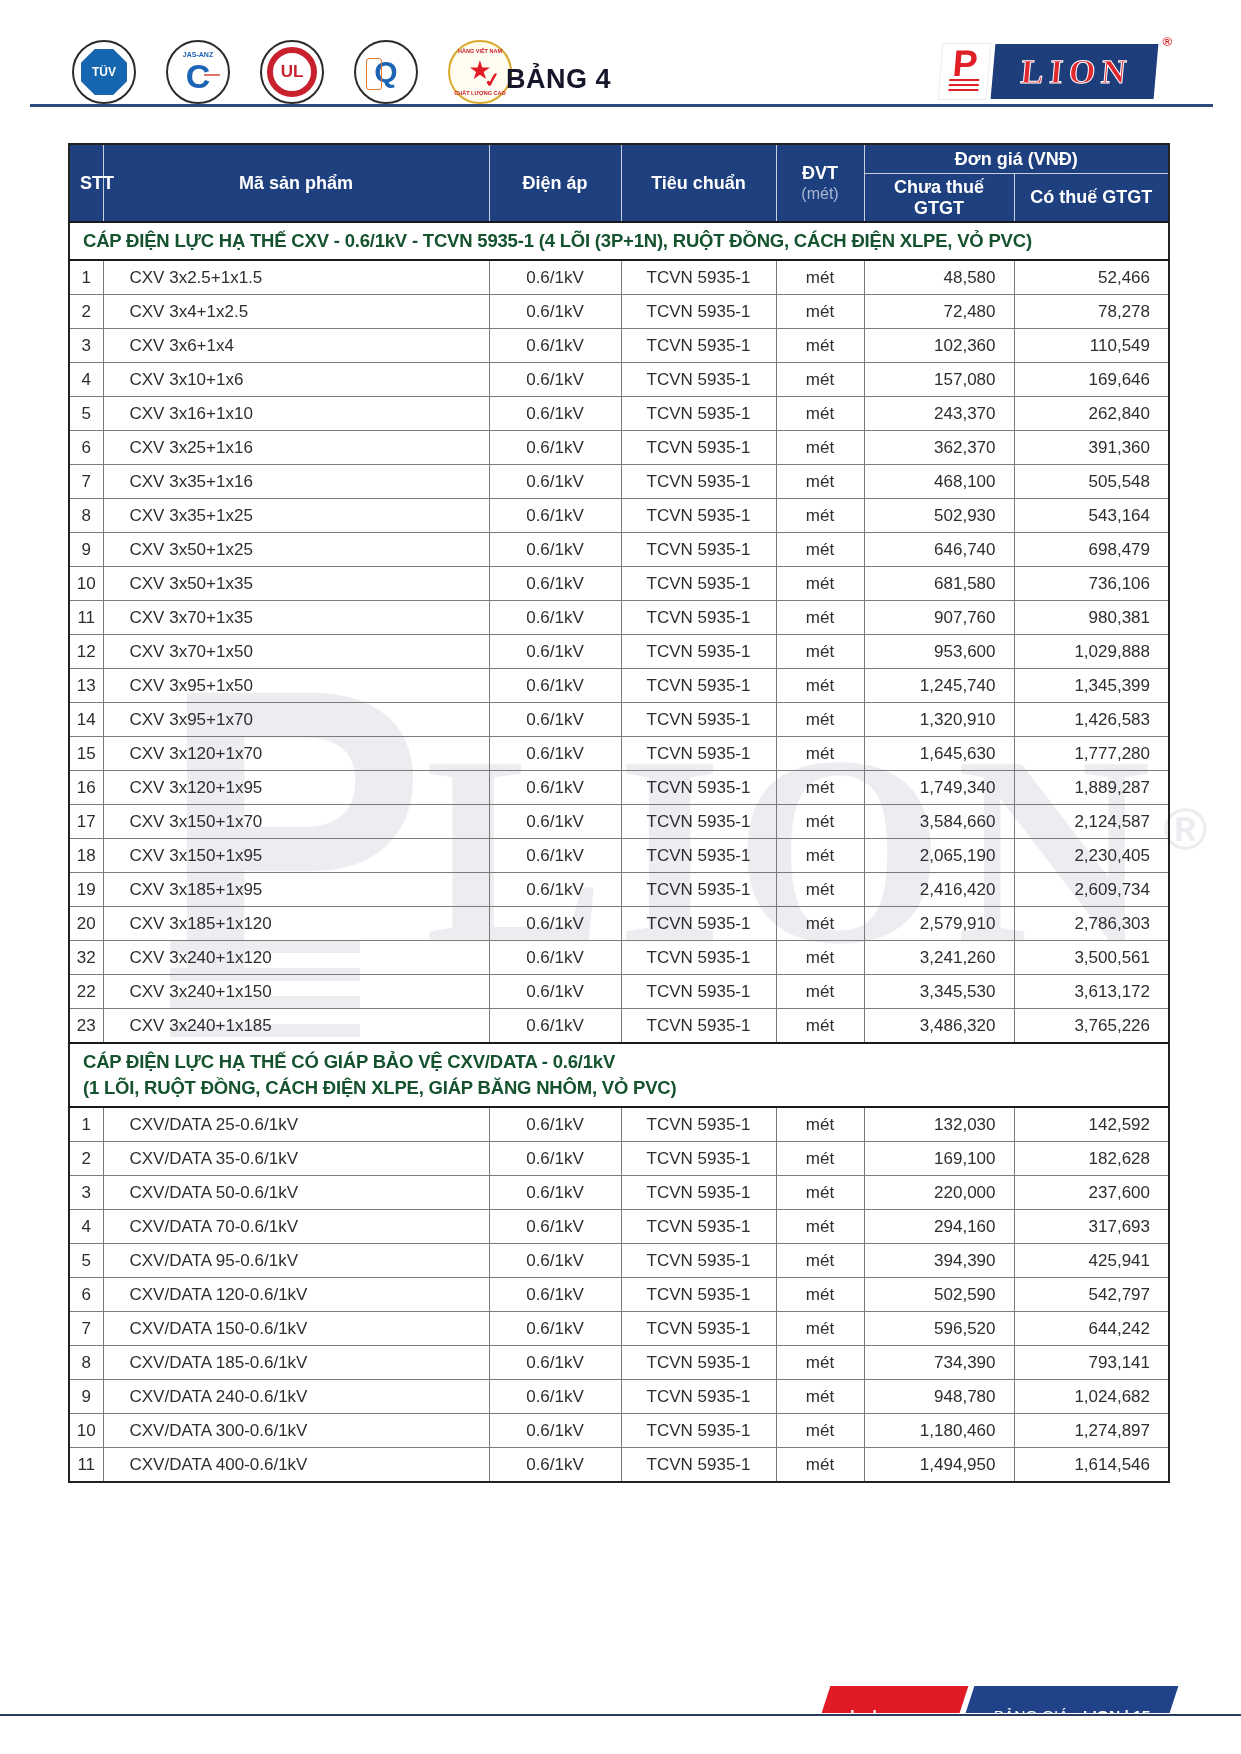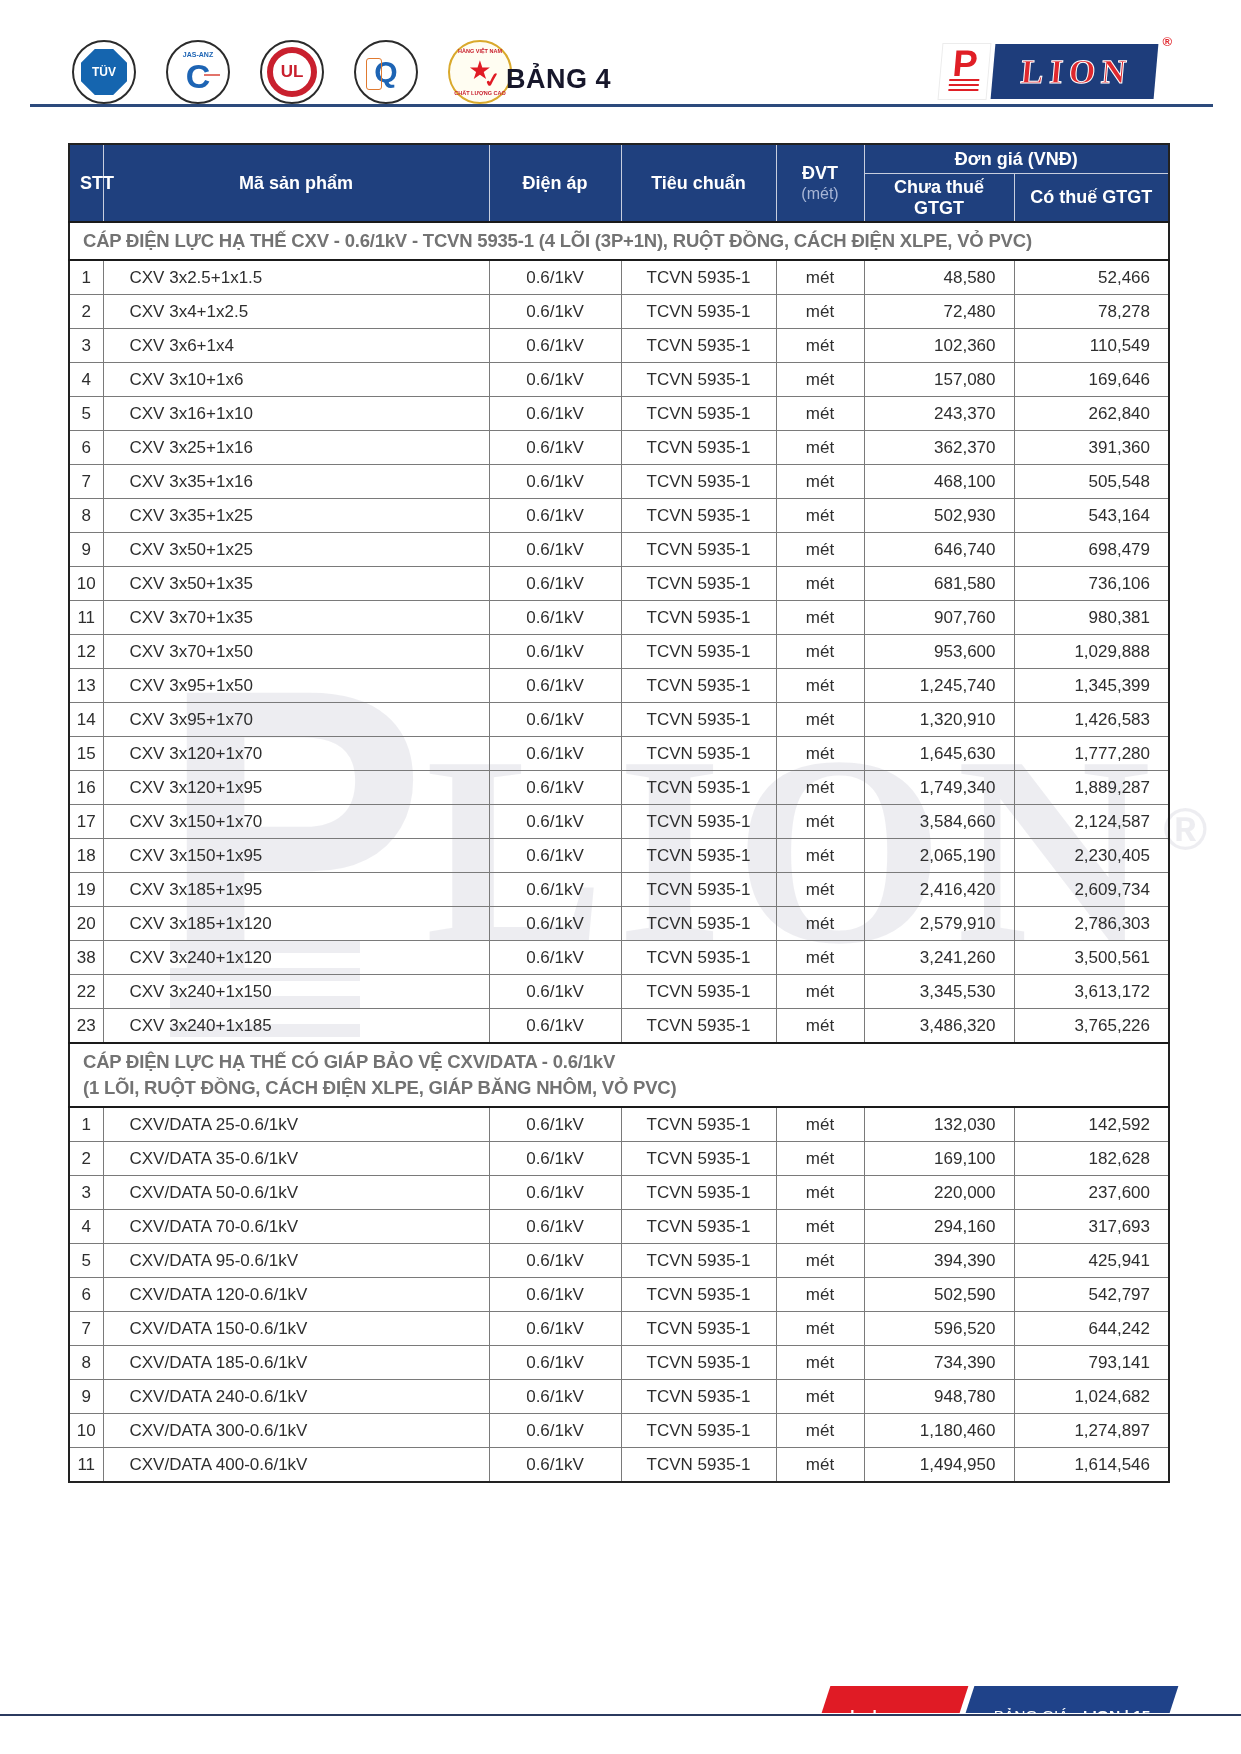--- a/index.html
+++ b/index.html
@@ -68,21 +68,21 @@
   table.price { position:absolute; left:68px; top:143px; width:1100px; z-index:1;
         border-collapse:collapse; table-layout:fixed; background:transparent; }
   table.price { border:2px solid #222222; }
   table.price thead th { background:#1f407e; color:#ffffff; font-weight:bold; font-size:18px;
         border:1px solid #c7cede; padding:0 10px; }
   th.h-price-group { height:28px; }
   th.h-sub { height:47px; padding:0 18px; line-height:1.15; }
   th.h-unit .u2 { display:block; color:#a8b6d6; font-weight:normal; font-size:16px; margin-top:1px; }
 
   tr.section-row td { border-top:2px solid #1a1a1a; border-bottom:2px solid #1a1a1a;
-        font-weight:bold; font-size:18.5px; color:#737373; text-align:left;
+        font-weight:bold; font-size:18.5px; color:#14532d; text-align:left;
         padding:5px 0 5px 13px; letter-spacing:-0.2px; background:transparent; }
   tr.section-row .line { line-height:26px; }
 
   td.c { border:1px solid #7a7a7a; height:33px; font-size:17px; color:#2e2e2e; padding:0; background:transparent; }
   td.c-stt   { text-align:center; }
   td.c-code  { text-align:left; padding-left:26px; }
   td.c-mid   { text-align:center; }
   td.c-price { text-align:right; padding-right:18px; }
 
   
@@ -382,21 +382,21 @@
           <td class="c c-stt">20</td>
           <td class="c c-code">CXV 3x185+1x120</td>
           <td class="c c-mid">0.6/1kV</td>
           <td class="c c-mid">TCVN 5935-1</td>
           <td class="c c-mid">mét</td>
           <td class="c c-price">2,579,910</td>
           <td class="c c-price">2,786,303</td>
         </tr>
 
         <tr>
-          <td class="c c-stt">38</td>
+          <td class="c c-stt">32</td>
           <td class="c c-code">CXV 3x240+1x120</td>
           <td class="c c-mid">0.6/1kV</td>
           <td class="c c-mid">TCVN 5935-1</td>
           <td class="c c-mid">mét</td>
           <td class="c c-price">3,241,260</td>
           <td class="c c-price">3,500,561</td>
         </tr>
 
         <tr>
           <td class="c c-stt">22</td>

